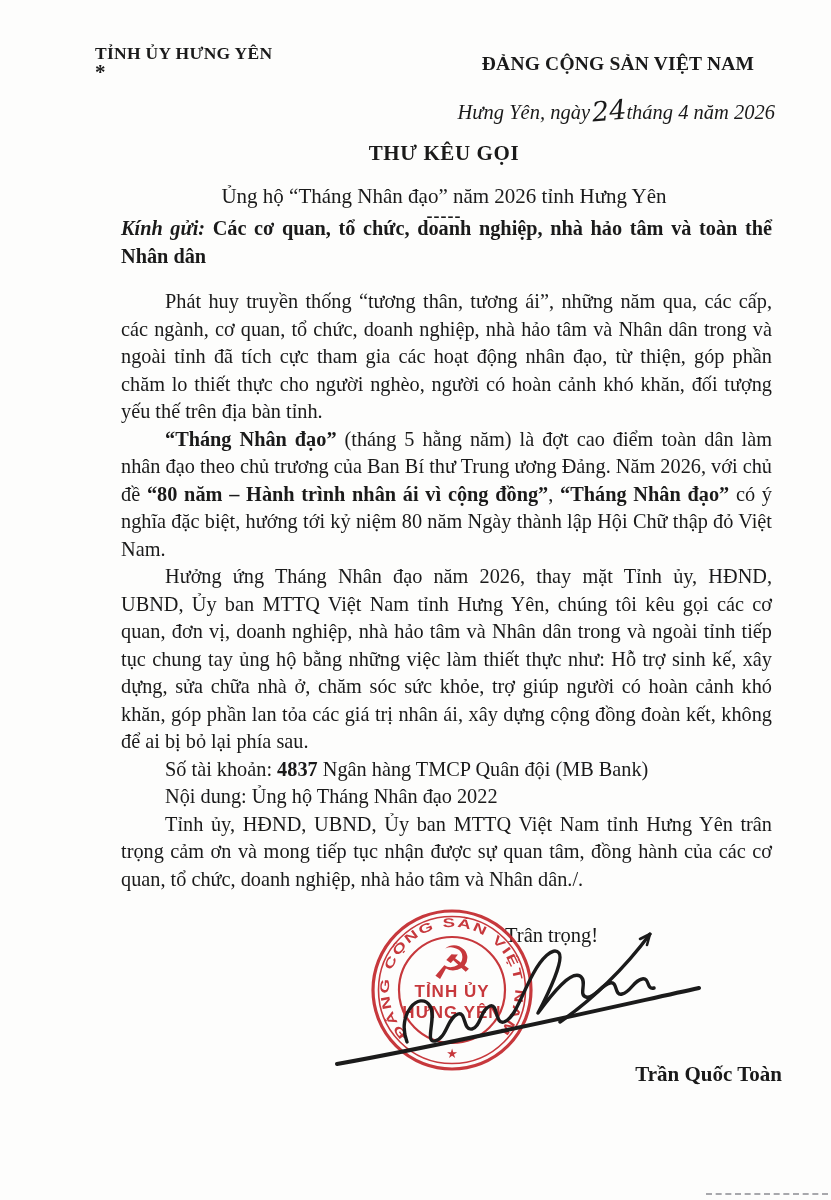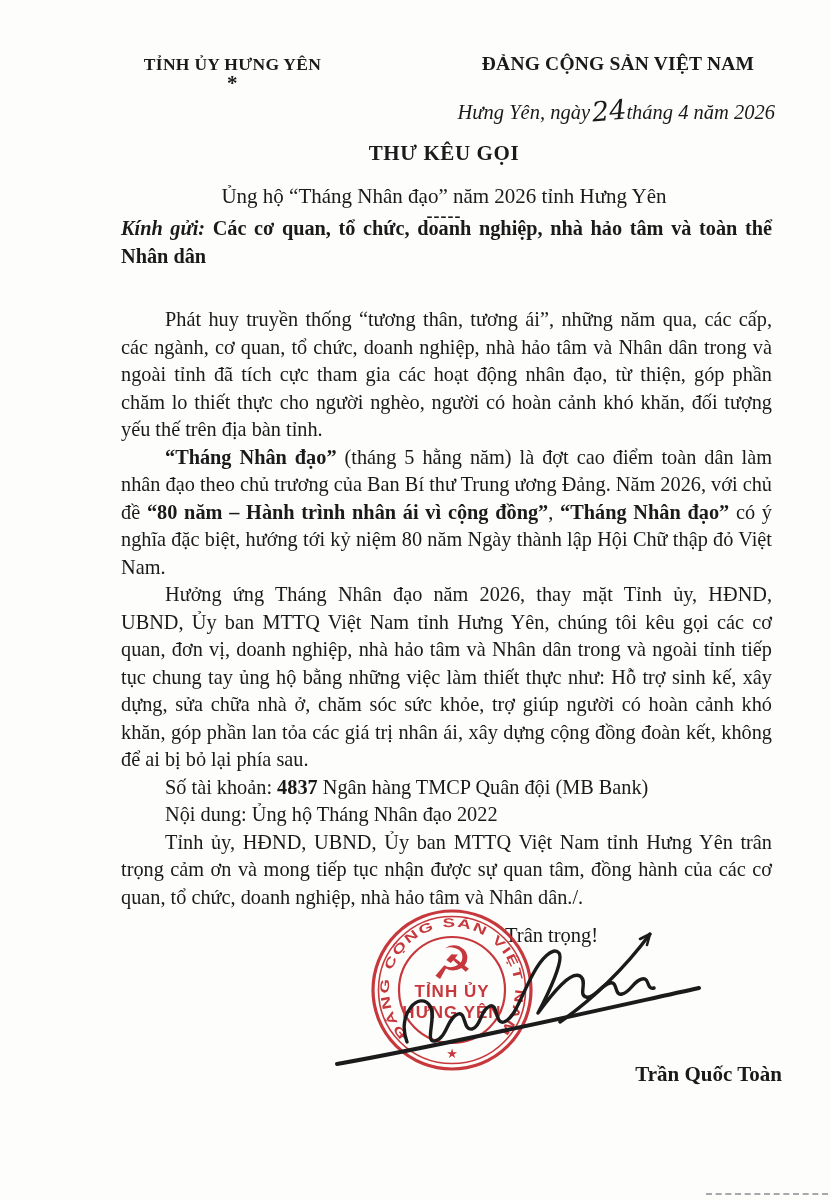--- a/index.html
+++ b/index.html
@@ -9,22 +9,22 @@
     margin:0 auto;
     background:#fdfdfc;
     font-family:"Liberation Serif","DejaVu Serif",serif;
     color:#1a1a1a;
     overflow:hidden;
   }
   .b{font-weight:bold;}
   .i{font-style:italic;}
 
   .org{
-    position:absolute;left:95px;top:53px;width:275px;
-    text-align:center;font-weight:bold;font-size:17.5px;line-height:22px;
+    position:absolute;left:95px;top:42px;width:275px;
+    font-weight:bold;font-size:17.5px;line-height:22px;
     letter-spacing:.3px;
   }
   .org-mark{font-size:21px;line-height:16px;font-weight:bold;}
   .party{
     position:absolute;left:448px;top:53px;width:340px;
     text-align:center;font-weight:bold;font-size:19.5px;letter-spacing:.2px;
   }
   .dateline{
     position:absolute;left:400px;top:101px;width:375px;
     text-align:right;font-style:italic;font-size:20.5px;
@@ -38,21 +38,21 @@
   .titleblock{position:absolute;left:91px;top:141px;width:706px;text-align:center;}
   .t1{font-weight:bold;font-size:21px;letter-spacing:.6px;text-align:center;}
   .t2{font-weight:normal;font-size:21px;margin-top:18px;}
   .t3{font-weight:bold;font-size:18px;letter-spacing:1px;margin-top:-3px;}
 
   .content{
     position:absolute;left:121px;top:215px;width:651px;
     font-size:20.3px;line-height:27.5px;text-align:justify;
   }
   .sal{margin:0;}
-  .paras{margin-top:36px;}
+  .paras{margin-top:18px;}
   .para{margin:0;}
   .ind{text-indent:44px;}
 
   .closing{position:absolute;left:505px;top:924px;font-size:20.5px;}
 
   .overlay{position:absolute;left:0;top:0;pointer-events:none;}
 
   .signer{
     position:absolute;left:318px;top:1063px;width:464px;
     text-align:right;font-weight:bold;line-height:23.5px;font-size:19.5px;

